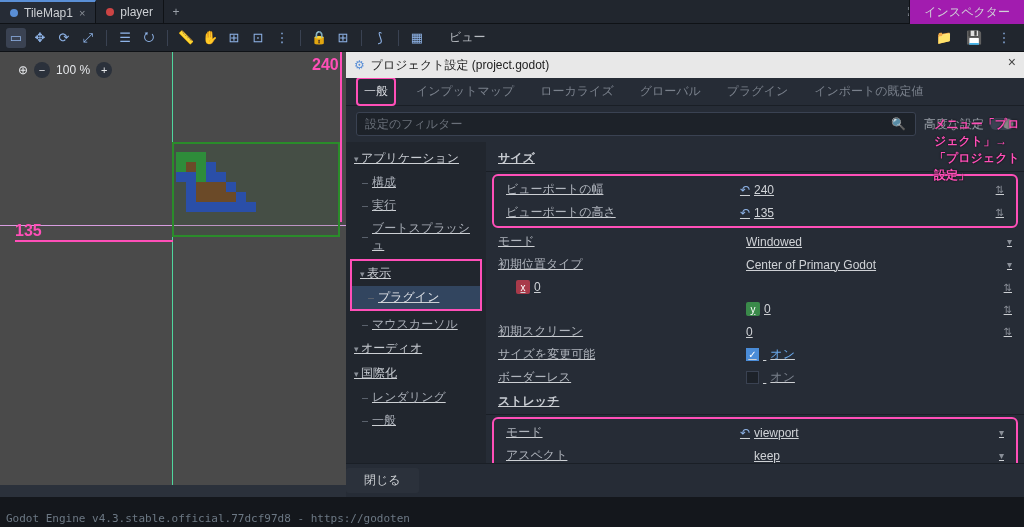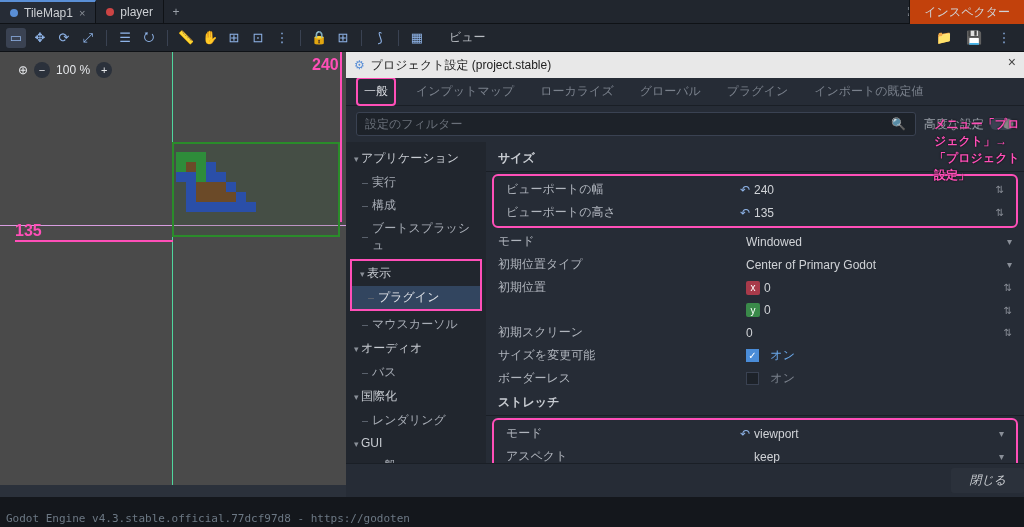--- a/index.html
+++ b/index.html
@@ -34,21 +34,21 @@
     border-top: 2px solid #5a8fd6;
   }
   .tab .close { font-size: 11px; color: #8a8f98; }
   .tab .dot { width:8px; height:8px; border-radius:50%; background:#5a8fd6; display:inline-block; }
   .tab .dot.red { background:#c44; }
   .tabplus { width:24px; display:flex; align-items:center; justify-content:center; color:#9aa0a8; cursor:pointer; }
   .inspector-tab {
     position: absolute;
     right: 0; top: 0;
     height: 24px;
-    background: #c2410c;
+    background: #a21caf;
     padding: 0 14px;
     display: flex;
     align-items: center;
     font-size: 12px;
     color: #d0d3d7;
     border-left:1px solid #0f1216;
   }
   .fullscreen-icon {
     position:absolute; right: 98px; top:0; height:24px; width:28px;
     display:flex; align-items:center; justify-content:center;
@@ -182,21 +182,21 @@
     flex:1; height:24px;
     background:#1d2229; border:1px solid #3a4252;
     border-radius:3px;
     color:#7a818c; padding:0 8px;
     display:flex; align-items:center; justify-content:space-between;
   }
   .adv-label { color:#9aa0a8; display:flex; align-items:center; gap:6px; }
   .toggle-off { width:24px; height:12px; border-radius:6px; background:#3a4252; position:relative; }
   .toggle-off::after { content:''; position:absolute; right:1px; top:1px; width:10px; height:10px; border-radius:50%; background:#888; }
   .settings-body {
-    flex:1; display:flex; overflow:hidden;
+    flex:1; display:flex; overflow:hidden;text-decoration:underline;
   }
   .settings-tree {
     width: 140px; background:#21262e; overflow-y:auto;
     padding: 4px 0;
     font-size:12px;
   }
   .tree-group { color:#c8ccd2; padding:4px 8px; cursor:pointer; }
   .tree-group::before { content:'▾ '; font-size:9px; color:#8a8f98; }
   .tree-item { color:#a8adb6; padding:3px 8px 3px 24px; cursor:pointer; border-left:2px solid transparent; }
   .tree-item.sel {
@@ -235,23 +235,22 @@
   .hl-box {
     border:2px solid #ff4fb8; border-radius:6px;
   }
   .anno-menu {
     position:absolute; left:588px; top:64px;
     color:#ff4fb8; font-weight:bold; font-size:12px;
     text-shadow:0 0 2px #000;
     z-index:50;
   }
   .close-row {
-    height:34px; display:flex; align-items:center; justify-content:flex-end;
+    height:34px; display:flex; align-items:center; justify-content:flex-start;
     border-top:1px solid #1a1f26;
-    font-style:italic;
   }
   .close-btn {
     padding:4px 18px; background:#2b313b; border-radius:3px; cursor:pointer;
     color:#cdd0d4;
   }
   .tree-item.bar { position:relative; }
   .tree-item.bar::before {
     content:''; position:absolute; left:14px; top:50%; width:6px; height:1px; background:#5a616c;
   }
   .console {
@@ -377,21 +376,21 @@
     </div>
     <div class="anno-240">240</div>
     <div class="anno-240-line"></div>
     <div class="anno-135">135</div>
     <div class="anno-135-line"></div>
   </div>
 
   <div class="settings-panel">
     <div class="settings-title">
       <span style="color:#5a8fd6;">⚙</span>
-      <span>プロジェクト設定 (project.stable)</span>
+      <span>プロジェクト設定 (project.godot)</span>
       <span class="closebtn">×</span>
     </div>
     <div class="anno-menu">メニュー「プロジェクト」→「プロジェクト設定」</div>
     <div class="settings-tabs">
       <span class="settings-tab active">一般</span>
       <span class="settings-tab">インプットマップ</span>
       <span class="settings-tab">ローカライズ</span>
       <span class="settings-tab">グローバル</span>
       <span class="settings-tab">プラグイン</span>
       <span class="settings-tab">インポートの既定値</span>
@@ -402,33 +401,31 @@
         <span>🔍</span>
       </div>
       <span class="adv-label">
         <span>高度な設定</span>
         <span class="toggle-off"></span>
       </span>
     </div>
     <div class="settings-body">
       <div class="settings-tree">
         <div class="tree-group">アプリケーション</div>
+        <div class="tree-item bar">構成</div>
         <div class="tree-item bar">実行</div>
-        <div class="tree-item bar">構成</div>
         <div class="tree-item bar">ブートスプラッシュ</div>
         <div class="tree-hilite">
           <div class="tree-group">表示</div>
           <div class="tree-item bar sel">プラグイン</div>
         </div>
         <div class="tree-item bar">マウスカーソル</div>
         <div class="tree-group">オーディオ</div>
-        <div class="tree-item bar">バス</div>
         <div class="tree-group">国際化</div>
         <div class="tree-item bar">レンダリング</div>
-        <div class="tree-group">GUI</div>
         <div class="tree-item bar">一般</div>
 
       </div>
       <div class="prop-panel">
         <div class="prop-section">サイズ</div>
         <div class="hl-box" style="margin:2px 6px; padding:2px 0;">
           <div class="prop-row">
             <span class="prop-label">ビューポートの幅</span>
             <span class="prop-reset">↶</span>
             <span class="prop-value">
@@ -455,21 +452,20 @@
         </div>
         <div class="prop-row">
           <span class="prop-label">初期位置タイプ</span>
           <span class="prop-reset"></span>
           <span class="prop-value">
               <span>Center of Primary Godot</span>
               <span class="dropdown-caret">▾</span>
             </span>
         </div>
         <div class="prop-row">
-          <span class="prop-label">初期位置</span>
           <span class="prop-reset"></span>
           <span class="prop-value">
             <span class="xy-badge x">x</span>
             <input type="text" style="width: 100px;" value="0">
             <span class="spinner">⇅</span>
           </span>
         </div>
         <div class="prop-row">
           <span class="prop-label"></span>
             <span class="prop-reset"></span>

